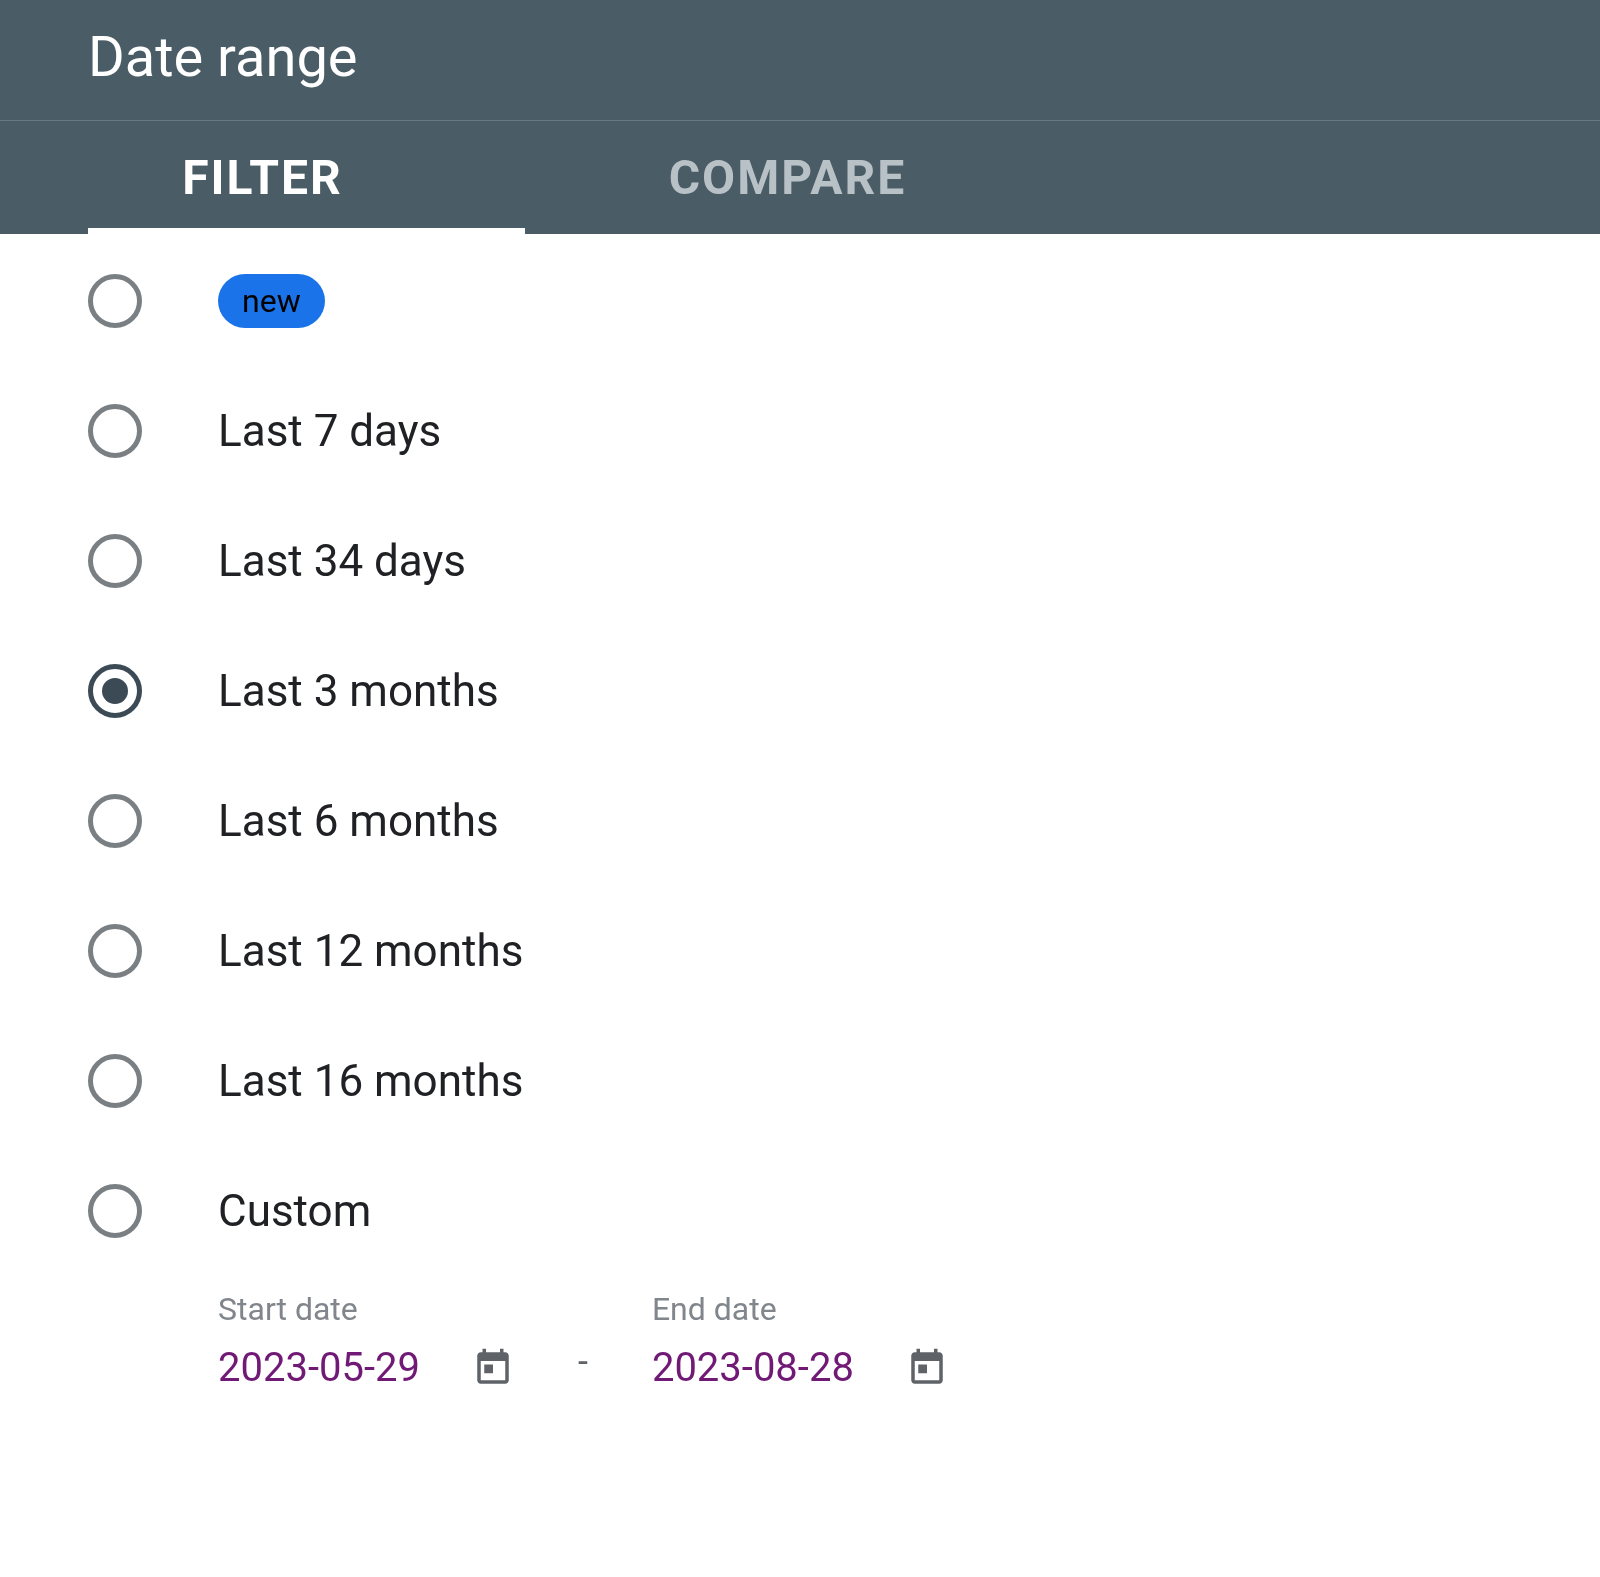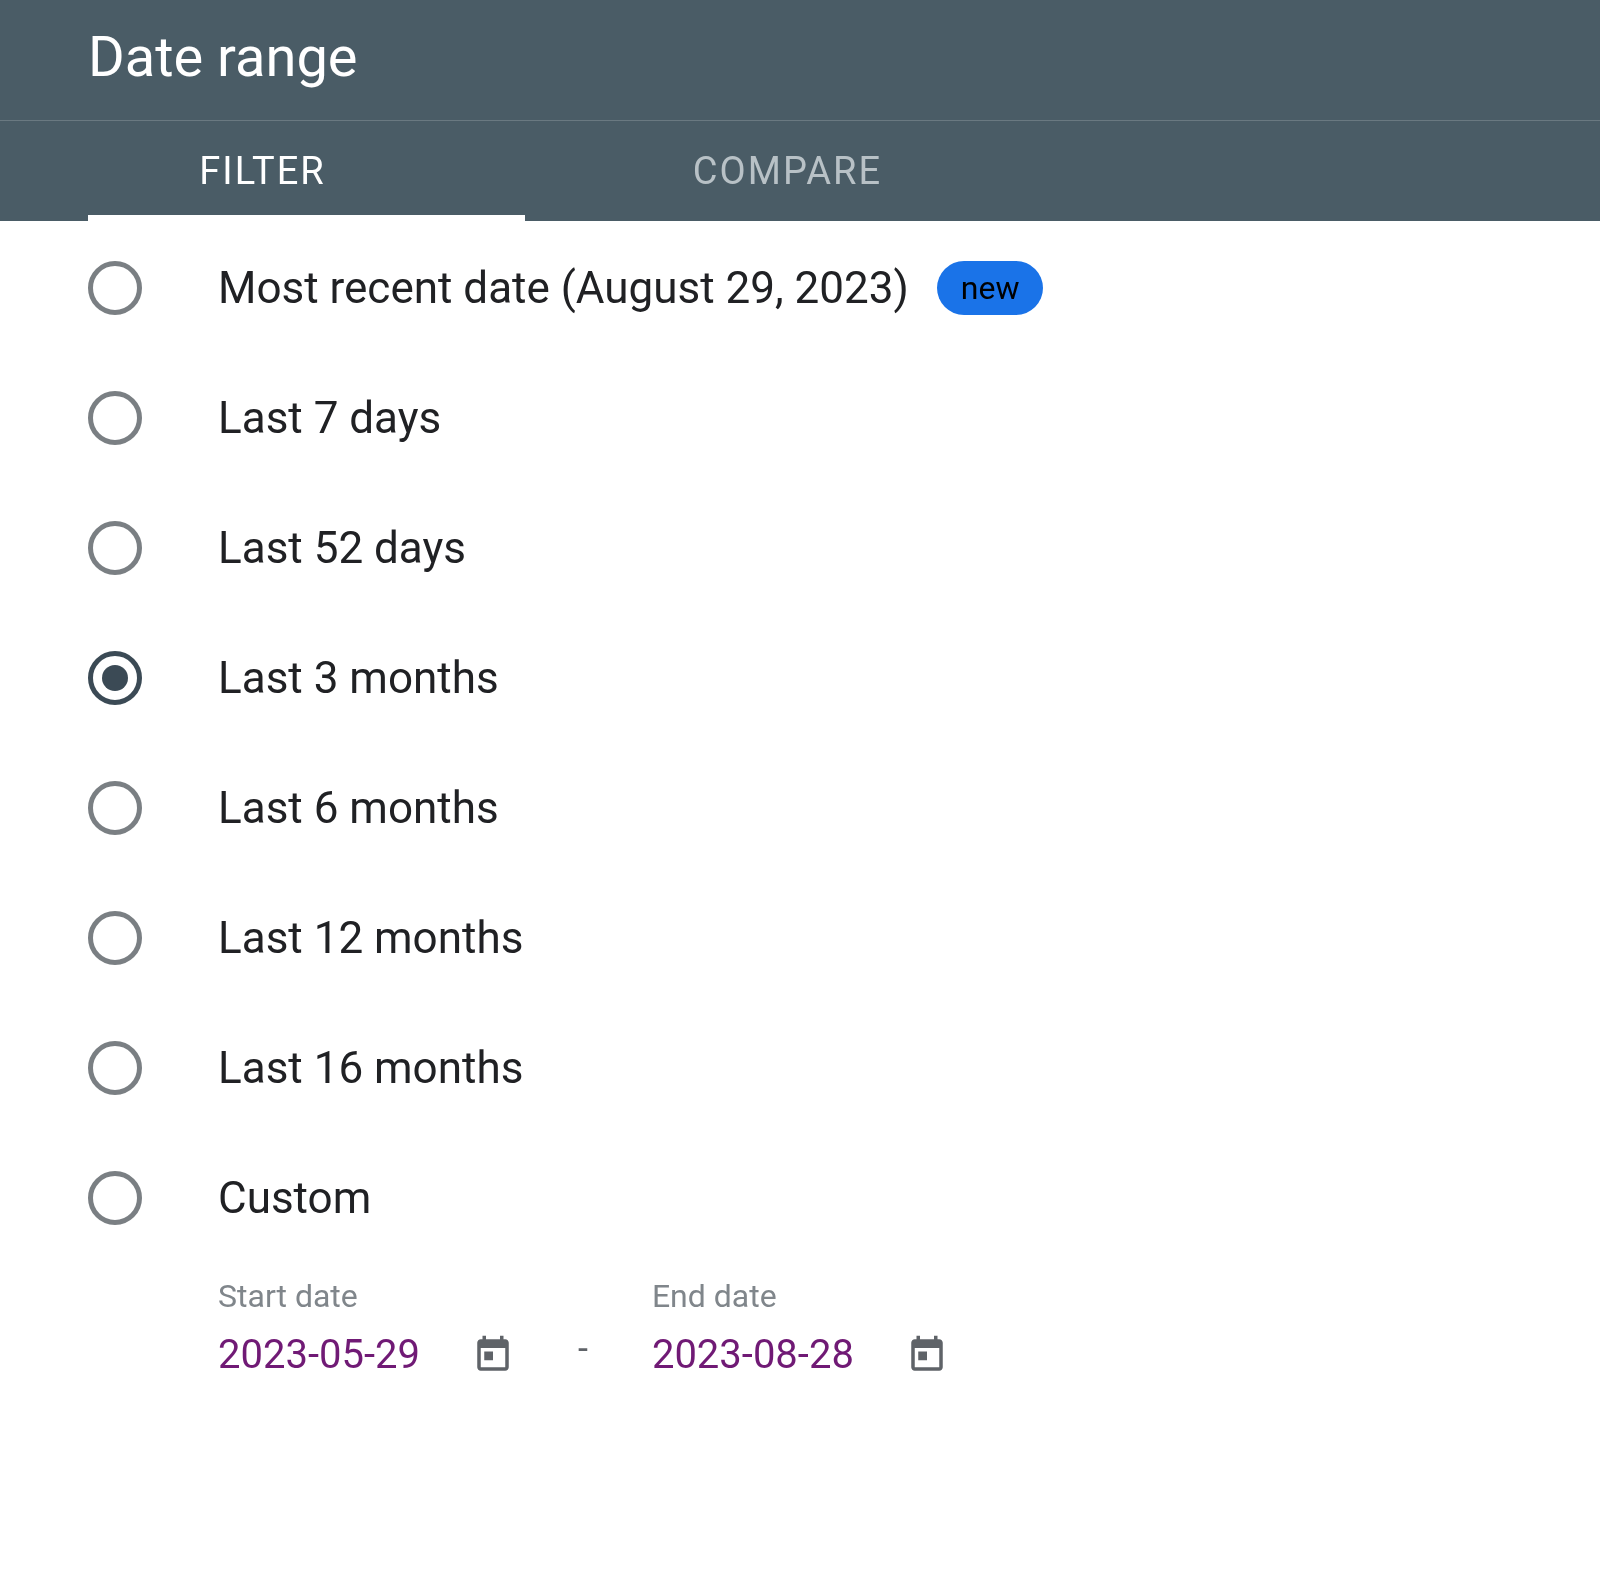--- a/index.html
+++ b/index.html
@@ -24,22 +24,22 @@
       padding: 24px 88px 30px;
     }
     .tabs {
       display: flex;
       border-top: 1px solid rgba(255,255,255,0.18);
     }
     .tab {
       flex: 0 0 auto;
       width: 525px;
       text-align: center;
-      font-size: 38px;
-      font-weight: 400;
+      font-size: 48px;
+      font-weight: 700;
       letter-spacing: 2px;
       padding: 28px 17px;
       color: #b8c1c6;
       cursor: pointer;
       position: relative;
     }
     .tab.active {
       color: #ffffff;
     }
     .tab.active::after {
@@ -152,33 +152,32 @@
     <div class="tab active">FILTER</div>
     <div class="tab">COMPARE</div>
   </div>
 </div>
 
 <div class="content">
 
   <div class="radio-row">
     <div class="radio"></div>
     <div class="radio-label">
-      <span>Most recent date (August 29, 2023)</span>
       <span class="badge">new</span>
     </div>
   </div>
 
   <div class="radio-row">
     <div class="radio"></div>
     <div class="radio-label">Last 7 days</div>
   </div>
 
   <div class="radio-row">
     <div class="radio"></div>
-    <div class="radio-label">Last 52 days</div>
+    <div class="radio-label">Last 34 days</div>
   </div>
 
   <div class="radio-row">
     <div class="radio selected"></div>
     <div class="radio-label">Last 3 months</div>
   </div>
 
   <div class="radio-row">
     <div class="radio"></div>
     <div class="radio-label">Last 6 months</div>

